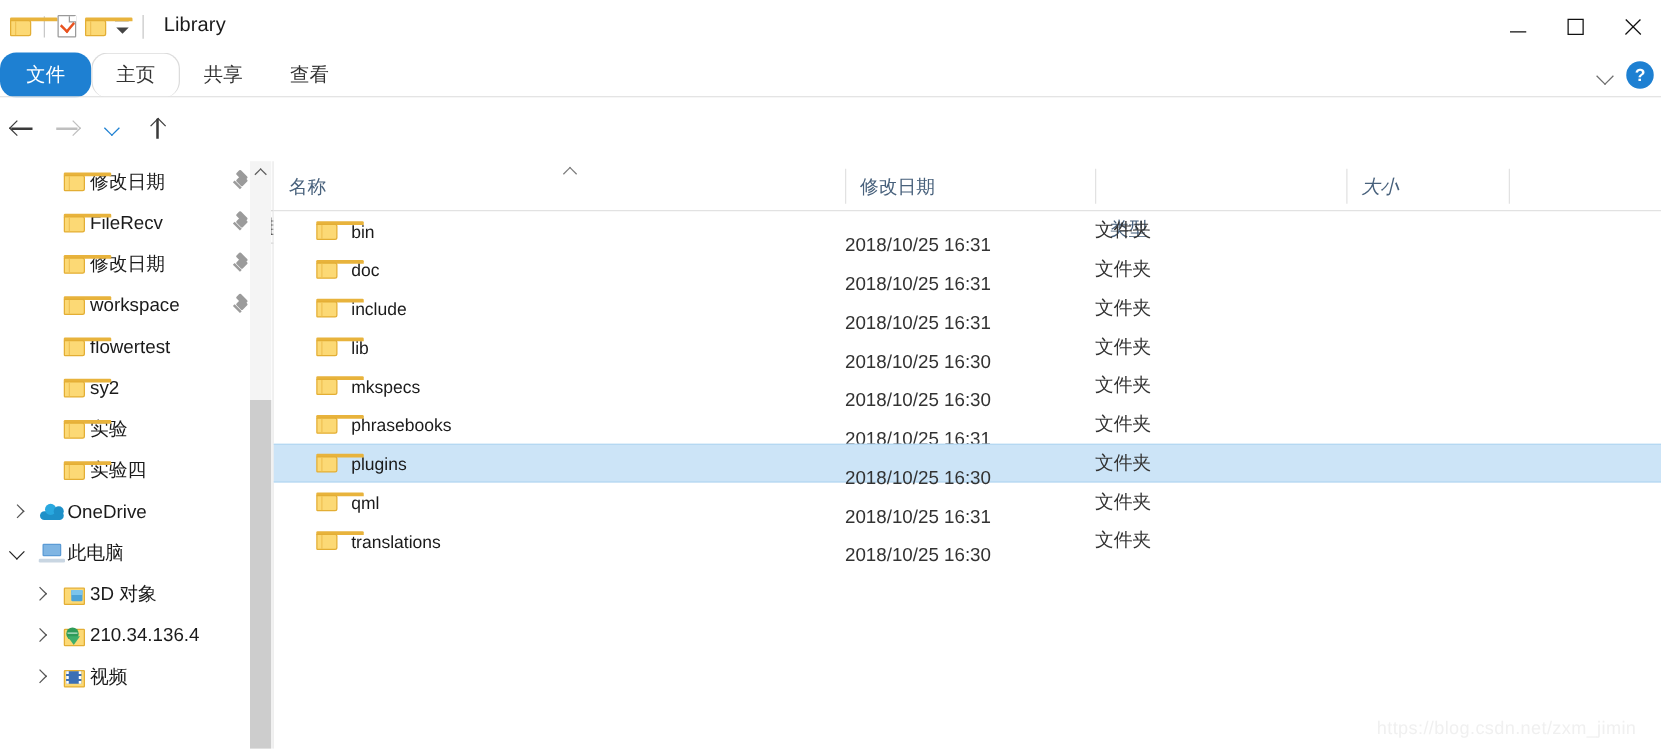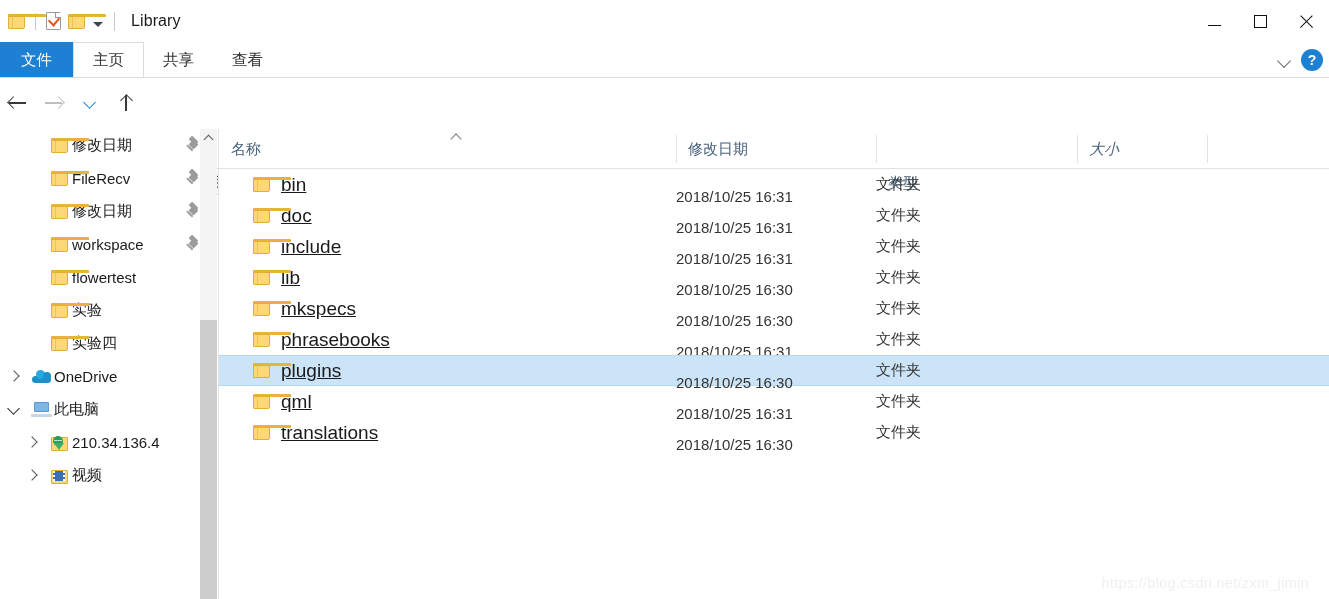--- a/index.html
+++ b/index.html
@@ -67,21 +67,21 @@
   .wbtn.close .g:before{ transform:rotate(45deg);} .wbtn.close .g:after{ transform:rotate(-45deg);}
 
   
   .ribbon {
     position:absolute; left:0; top:42px; width:1329px; height:36px; background:#ffffff;
   }
   .ribbon-line { position:absolute; left:0; top:77px; width:1329px; height:1px; background:#dcdcdc; }
   .tabs { display:flex; height:36px; align-items:stretch; }
   .tab {
     display:flex; align-items:center; justify-content:center;
-    font-size:15.5px; color:#333; padding:0 19px; height:36px;
+    font-size:15.5px; color:#333; padding:0 19px; height:36px;border-radius:13px;
   }
   .tab.file { background:#1e80d2; color:#fff; padding:0 21px; }
   .tab.sel {
     background:#ffffff; border-left:1px solid #dcdcdc; border-right:1px solid #dcdcdc;
     border-top:1px solid #dcdcdc;
   }
   .ribbon-right { position:absolute; right:4px; top:42px; height:36px; display:flex; align-items:center; gap:10px;}
   .chev-dn { width:13px; height:13px; position:relative; }
   .chev-dn:before{
     content:""; position:absolute; left:1px; top:2px; width:9px;height:9px;
@@ -243,21 +243,21 @@
   .sortcaret { position:absolute; top:4px; left:232px; width:11px; height:8px; }
   .sortcaret:before{
     content:""; position:absolute; left:1px;top:2px;width:7px;height:7px;
     border-left:1.3px solid #7d7d7d;border-top:1.3px solid #7d7d7d;transform:rotate(45deg);
   }
 
   .rows { position:absolute; left:0; top:40px; width:1110px; }
   .row { position:relative; height:31px; display:flex; align-items:center; }
   .row.sel { background:#cce4f7; border-top:1px solid #b5d8f2; border-bottom:1px solid #b5d8f2; }
   .cell-name { position:absolute; left:34px; display:flex; align-items:center; gap:11px; }
-  .cell-name .nm { font-size:19px; color:#1a1a1a;text-decoration:underline; }
+  .cell-name .nm { font-size:14px; color:#1a1a1a; }
   .cell-date { position:absolute; left:457px; font-size:15px; color:#333;margin-top:23px; }
   .cell-type { position:absolute; left:657px; font-size:15px; color:#333; }
   .cell-size { position:absolute; left:858px; font-size:15px; color:#333; }
 
   .watermark {
     position:absolute; right:20px; bottom:8px; font-size:14.5px; color:#f0f0f0;
     letter-spacing:0.3px;
   }
 </style>
 </head>
@@ -450,20 +450,33 @@
           <span style="width:18px;flex:none"></span>
           <span class="exp">
             <span class="ch"></span>
           </span>
           <span class="sico">
             <div class="folder-ico">
               <div class="tab"></div>
               <div class="body"></div>
             </div>
           </span>
+          <span class="slabel">sy2</span>
+        </div>
+        <div class="snode">
+          <span style="width:18px;flex:none"></span>
+          <span class="exp">
+            <span class="ch"></span>
+          </span>
+          <span class="sico">
+            <div class="folder-ico">
+              <div class="tab"></div>
+              <div class="body"></div>
+            </div>
+          </span>
           <span class="slabel">实验</span>
         </div>
         <div class="snode">
           <span style="width:18px;flex:none"></span>
           <span class="exp">
             <span class="ch"></span>
           </span>
           <span class="sico">
             <div class="folder-ico">
               <div class="tab"></div>
@@ -491,20 +504,33 @@
           <span class="exp">
             <span class="ch d"></span>
           </span>
           <span class="sico">
             <div class="pc-ico">
               <div class="scr"></div>
               <div class="base"></div>
             </div>
           </span>
           <span class="slabel">此电脑</span>
+        </div>
+        <div class="snode">
+          <span style="width:18px;flex:none"></span>
+          <span class="exp">
+            <span class="ch r"></span>
+          </span>
+          <span class="sico">
+            <div class="d3-ico">
+              <div class="f"></div>
+              <div class="cube"></div>
+            </div>
+          </span>
+          <span class="slabel">3D 对象</span>
         </div>
         <div class="snode">
           <span style="width:18px;flex:none"></span>
           <span class="exp">
             <span class="ch r"></span>
           </span>
           <span class="sico">
             <div class="net-ico">
               <div class="f"></div>
               <div class="globe"></div>

